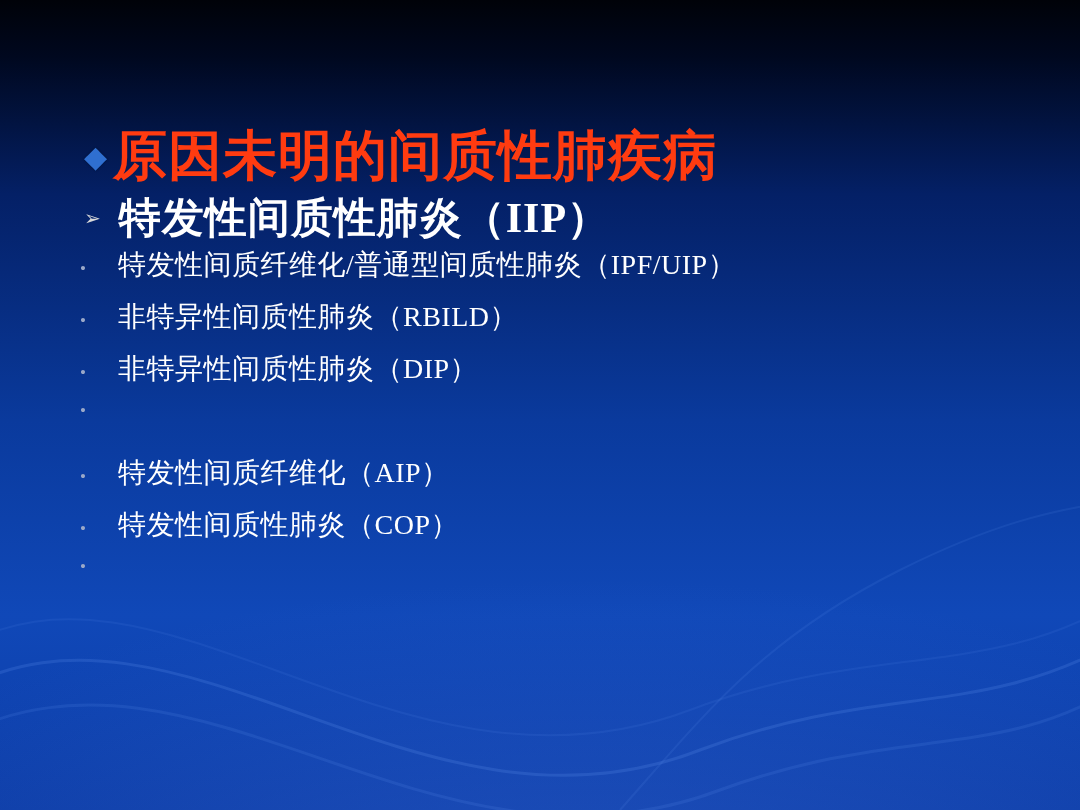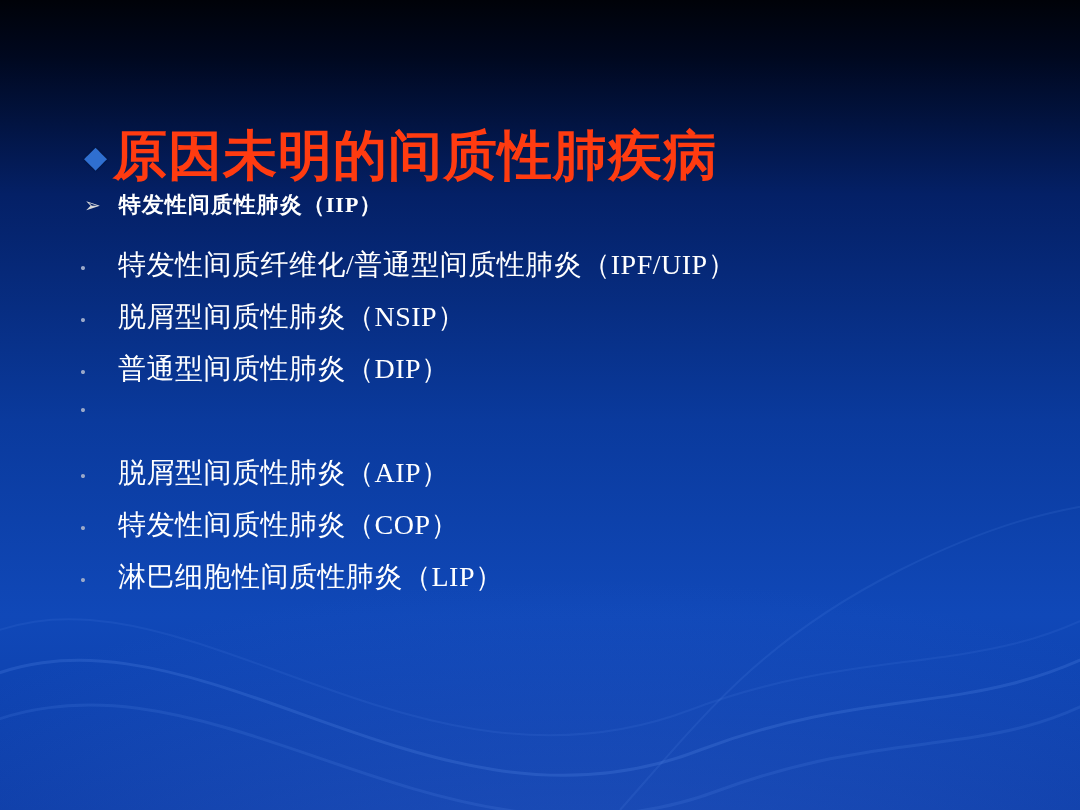--- a/index.html
+++ b/index.html
@@ -74,21 +74,21 @@
     white-space: nowrap;
   }
   .arrow-bullet {
     color: #d9d9d9;
     font-size: 20px;
     margin-right: 18px;
     line-height: 1;
   }
   .sub-text {
     color: #ffffff;
-    font-size: 22px;
+    font-size: 42px;
     font-weight: bold;
     letter-spacing: 1px;
   }
   .item-list {
     position: absolute;
     left: 72px;
     top: 246px;
     width: 960px;
   }
   .item {
@@ -138,43 +138,42 @@
 
     <div class="item-list">
 
       <div class="item">
         <span class="dot-bullet">•</span>
         <span class="item-text">特发性间质纤维化/普通型间质性肺炎（IPF/UIP）</span>
       </div>
 
       <div class="item">
         <span class="dot-bullet">•</span>
-        <span class="item-text">脱屑型间质性肺炎（NSIP）</span>
+        <span class="item-text">非特异性间质性肺炎（RBILD）</span>
       </div>
 
       <div class="item">
         <span class="dot-bullet">•</span>
-        <span class="item-text">普通型间质性肺炎（DIP）</span>
+        <span class="item-text">非特异性间质性肺炎（DIP）</span>
       </div>
 
       <div class="item">
         <span class="dot-bullet">•</span>
       </div>
 
       <div class="item">
         <span class="dot-bullet">•</span>
-        <span class="item-text">脱屑型间质性肺炎（AIP）</span>
+        <span class="item-text">特发性间质纤维化（AIP）</span>
       </div>
 
       <div class="item">
         <span class="dot-bullet">•</span>
         <span class="item-text">特发性间质性肺炎（COP）</span>
       </div>
 
       <div class="item">
         <span class="dot-bullet">•</span>
-        <span class="item-text">淋巴细胞性间质性肺炎（LIP）</span>
       </div>
 
     </div>
 
   </div>
 </div>
 
 </body></html>

